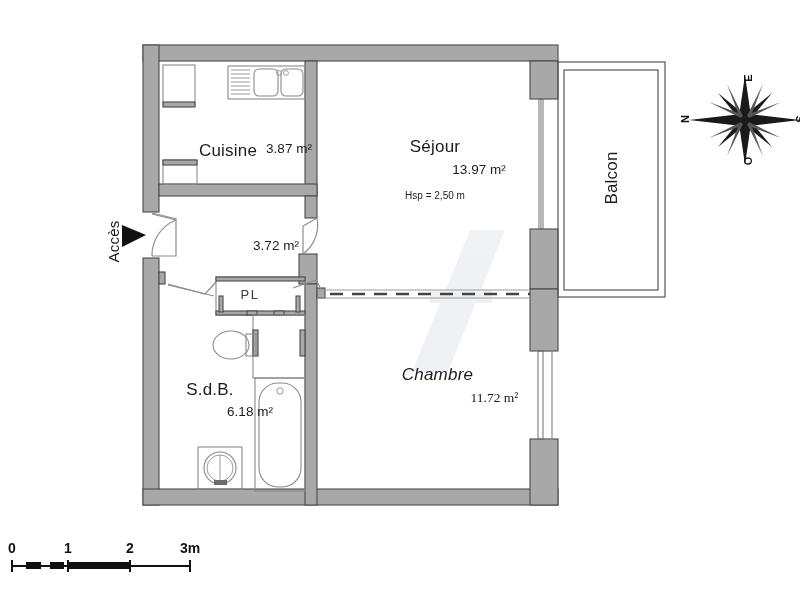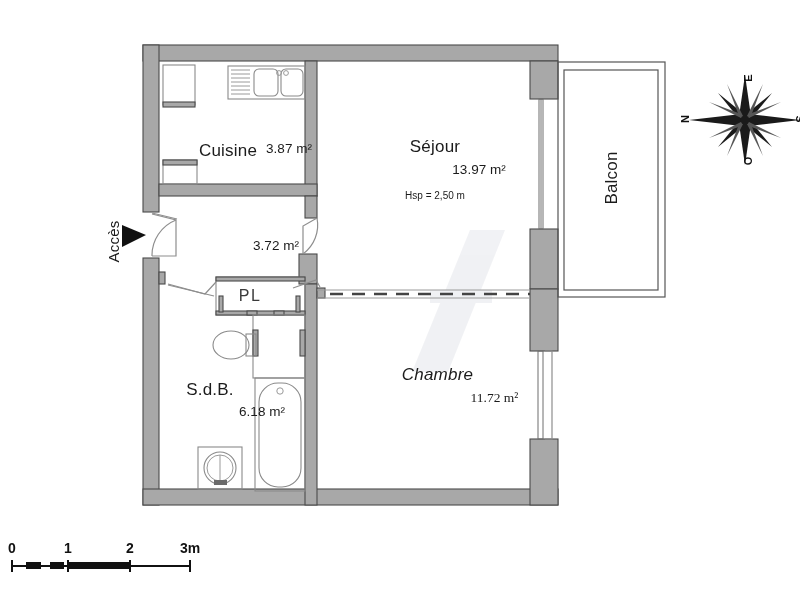--- a/index.html
+++ b/index.html
@@ -221,28 +221,28 @@
   <div class="lbl room-name" style="left:168px;top:117px;width:120px;margin-top:24px;">Cuisine</div>
   <div class="lbl room-area" style="left:185px;top:141px;width:120px;">3.87 m²</div>
 
   <div class="lbl room-name" style="left:380px;top:137px;width:110px;">Séjour</div>
   <div class="lbl room-area" style="left:380px;top:162px;width:110px;">13.97 m²</div>
   <div class="lbl room-extra" style="left:370px;top:190px;width:130px;">Hsp =  2,50 m</div>
 
   <div class="lbl room-area" style="left:172px;top:238px;width:120px;">3.72 m²</div>
 
   <div class="lbl room-name" style="left:150px;top:380px;width:120px;">S.d.B.</div>
-  <div class="lbl room-area" style="left:158px;top:404px;width:120px;">6.18 m²</div>
+  <div class="lbl room-area" style="left:146px;top:404px;width:120px;">6.18 m²</div>
 
   <div class="lbl room-name" style="left:375px;top:365px;width:125px;font-style:italic;">Chambre</div>
   <div class="lbl room-area" style="left:388px;top:390px;width:125px;font-family:Liberation Serif, serif;">11.72 m²</div>
 
   <div class="lbl room-name rot90" style="left:562px;top:168px;width:100px;">Balcon</div>
 
-  <div class="lbl tiny" style="left:230px;top:287px;width:40px;font-size:16px;letter-spacing:1.5px;text-align:center;">PL</div>
+  <div class="lbl tiny" style="left:230px;top:287px;width:40px;font-size:13px;letter-spacing:1.5px;text-align:center;">PL</div>
 
   <div class="lbl room-name rot90" style="left:68px;top:233px;width:90px;font-size:15px;">Accès</div>
 
   <div class="lbl compass-letter rot90" style="left:675px;top:113px;width:20px;">N</div>
   <div class="lbl compass-letter rot90" style="left:738px;top:72px;width:20px;">E</div>
   <div class="lbl compass-letter rot90" style="left:790px;top:113px;width:20px;">S</div>
   <div class="lbl compass-letter rot90" style="left:738px;top:155px;width:20px;">O</div>
 
   <div class="lbl scale-num" style="left:2px;top:540px;width:20px;">0</div>
   <div class="lbl scale-num" style="left:58px;top:540px;width:20px;">1</div>

